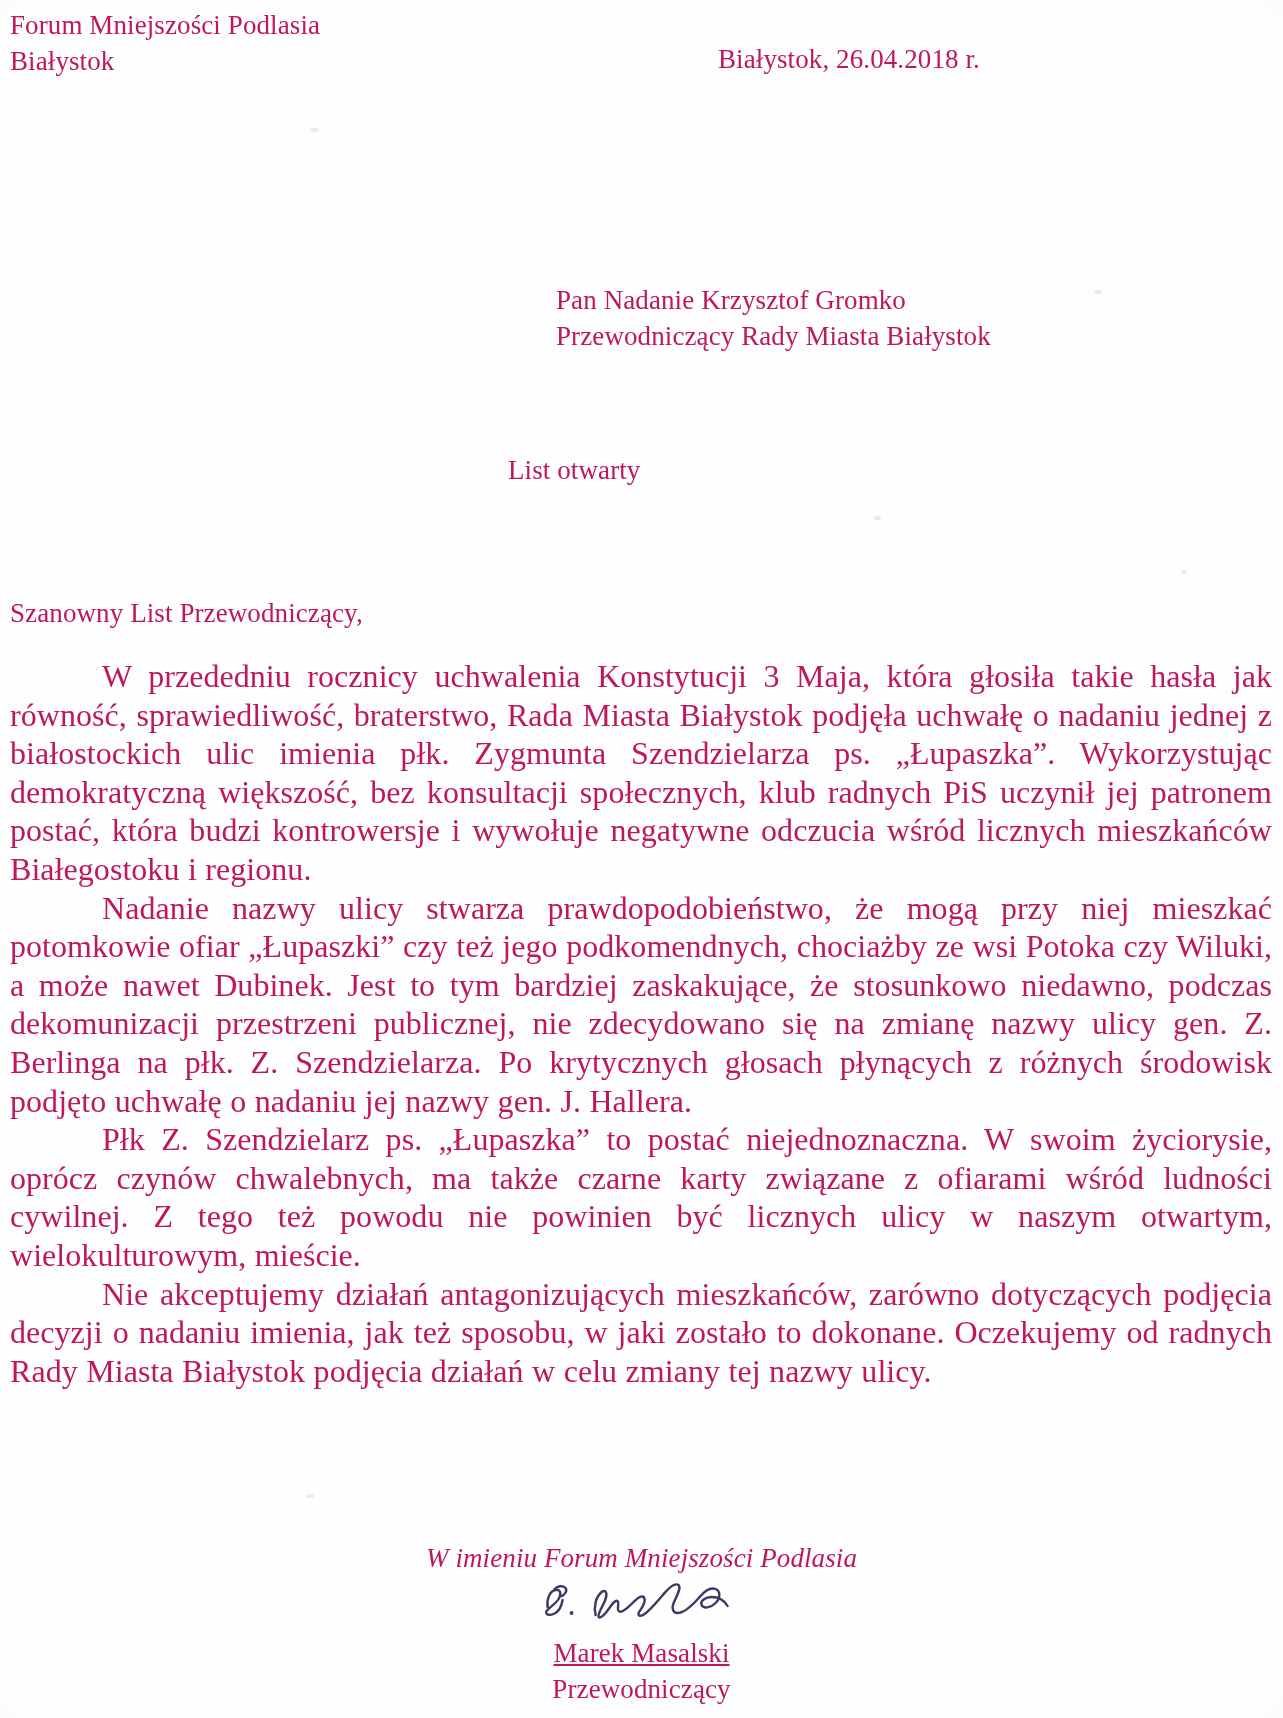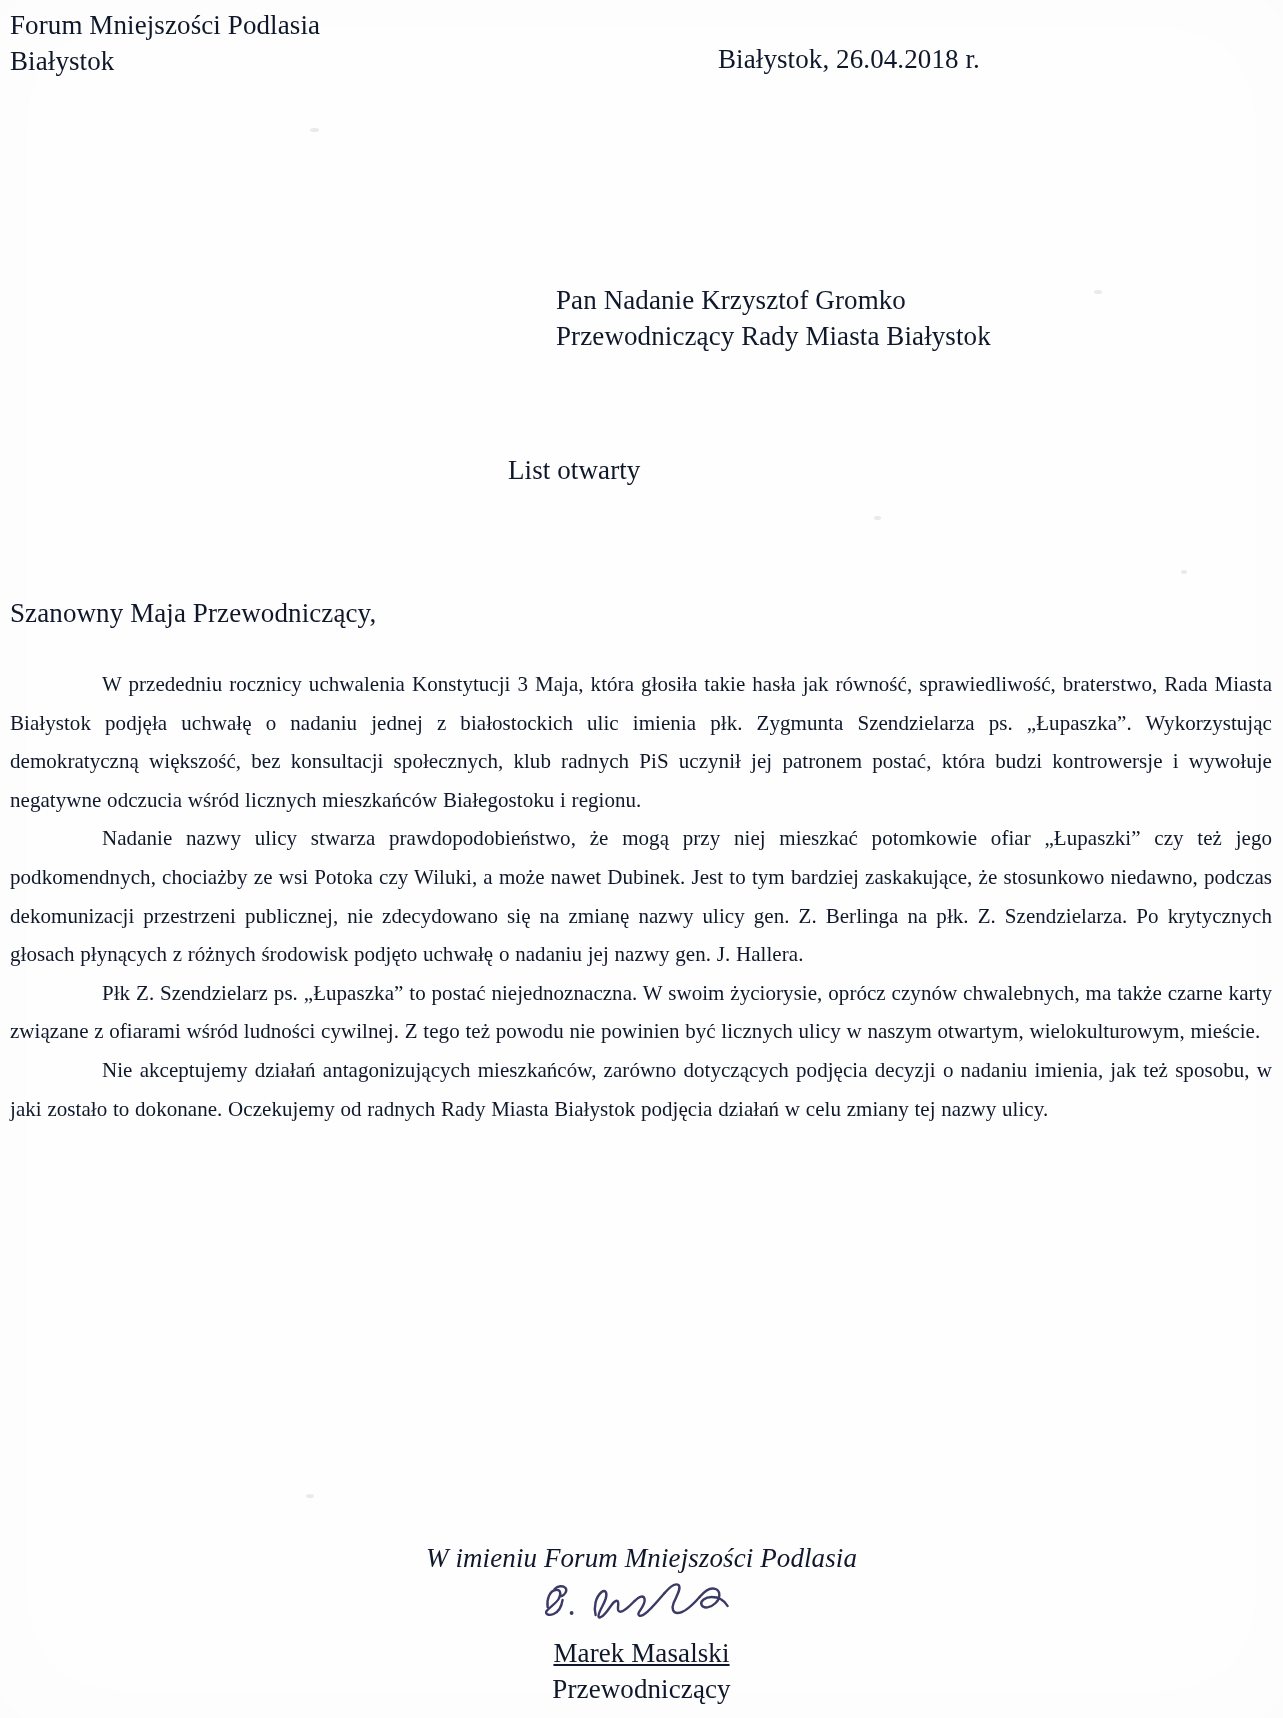--- a/index.html
+++ b/index.html
@@ -9,21 +9,21 @@
     background: #ffffff;
   }
   .page {
     position: relative;
     width: 1283px;
     height: 1718px;
     margin: 0 auto;
     background: #fefefe;
     overflow: hidden;
     font-family: "Liberation Serif", "DejaVu Serif", serif;
-    color: #0f172a;
+    color: #be185d;
     
     box-shadow: inset 0 0 120px rgba(0,0,0,0.012);
   }
 
   
   .letterhead {
     position: absolute;
     left: 10px;
     top: 8px;
     font-size: 27px;
@@ -69,27 +69,26 @@
     font-size: 27px;
     letter-spacing: 0.1px;
   }
 
   
   .body-block {
     position: absolute;
     left: 10px;
     top: 657px;
     width: 1262px;
-    font-size: 21px;
+    font-size: 32px;
     line-height: 38.6px;
     text-align: justify;
     text-justify: inter-word;
     letter-spacing: 0.05px;
     word-spacing: 0.4px;
-    margin-top: 8px;
   }
   .body-block p {
     margin: 0;
     text-indent: 92px;
     text-align: justify;
   }
   .body-block p:last-child { text-align: justify; }
 
   
   .closing {
@@ -145,21 +144,21 @@
 
   <div class="place-date">Białystok, 26.04.2018 r.</div>
 
   <div class="recipient">
     <span class="r-line">Pan Nadanie Krzysztof Gromko</span>
     <span class="r-line">Przewodniczący Rady Miasta Białystok</span>
   </div>
 
   <div class="subject">List otwarty</div>
 
-  <div class="salutation">Szanowny Maja Przewodniczący,</div>
+  <div class="salutation">Szanowny List Przewodniczący,</div>
 
   <div class="body-block">
     <p>W przededniu rocznicy uchwalenia Konstytucji 3 Maja, która głosiła takie hasła jak równość, sprawiedliwość, braterstwo, Rada Miasta Białystok podjęła uchwałę o nadaniu jednej z białostockich ulic imienia płk. Zygmunta Szendzielarza ps. „Łupaszka”. Wykorzystując demokratyczną większość, bez konsultacji społecznych, klub radnych PiS uczynił jej patronem postać, która budzi kontrowersje i wywołuje negatywne odczucia wśród licznych mieszkańców Białegostoku i regionu.</p>
     <p>Nadanie nazwy ulicy stwarza prawdopodobieństwo, że mogą przy niej mieszkać potomkowie ofiar „Łupaszki” czy też jego podkomendnych, chociażby ze wsi Potoka czy Wiluki, a może nawet Dubinek. Jest to tym bardziej zaskakujące, że stosunkowo niedawno, podczas dekomunizacji przestrzeni publicznej, nie zdecydowano się na zmianę nazwy ulicy gen. Z. Berlinga na płk. Z. Szendzielarza. Po krytycznych głosach płynących z różnych środowisk podjęto uchwałę o nadaniu jej nazwy gen. J. Hallera.</p>
     <p>Płk Z. Szendzielarz ps. „Łupaszka” to postać niejednoznaczna. W swoim życiorysie, oprócz czynów chwalebnych, ma także czarne karty związane z ofiarami wśród ludności cywilnej. Z tego też powodu nie powinien być licznych ulicy w naszym otwartym, wielokulturowym, mieście.</p>
     <p>Nie akceptujemy działań antagonizujących mieszkańców, zarówno dotyczących podjęcia decyzji o nadaniu imienia, jak też sposobu, w jaki zostało to dokonane. Oczekujemy od radnych Rady Miasta Białystok podjęcia działań w celu zmiany tej nazwy ulicy.</p>
   </div>
 
   <div class="closing">
     <span class="on-behalf">W imieniu Forum Mniejszości Podlasia</span>

